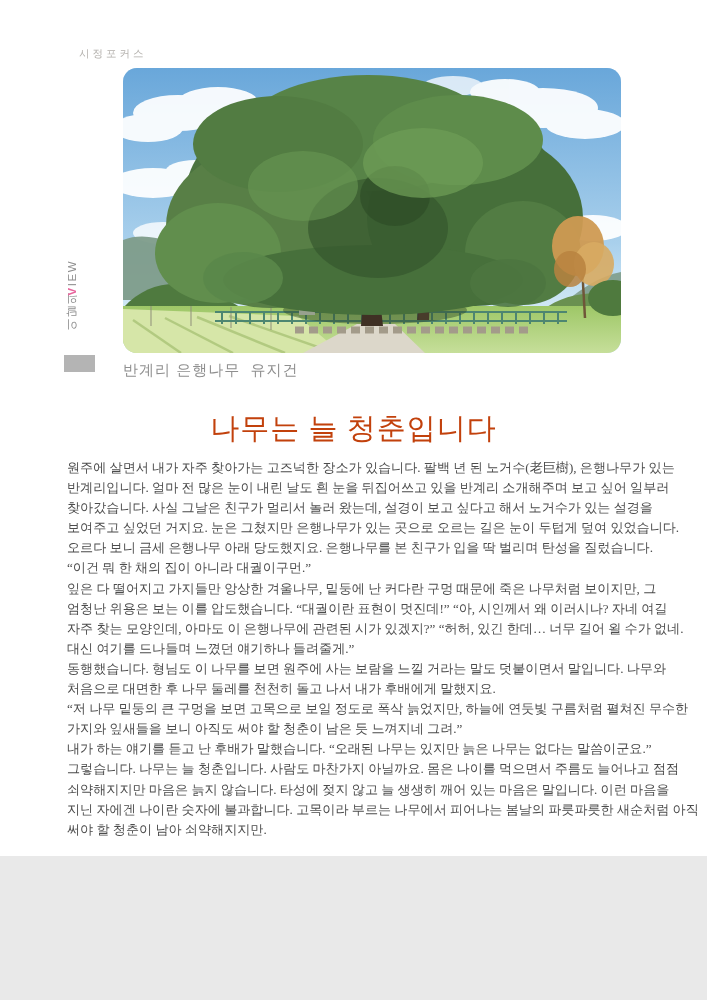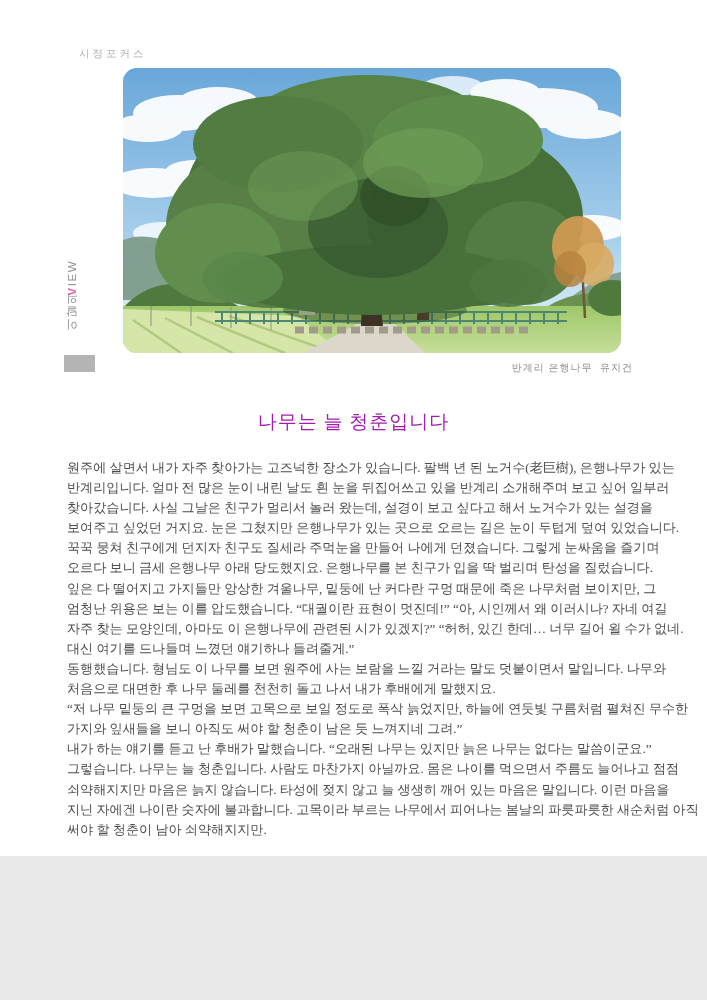--- a/index.html
+++ b/index.html
@@ -30,31 +30,31 @@
     position:absolute;left:64px;top:355px;width:31px;height:17px;
     background:#b4b4b4;
   }
   
   .photo-figure{
     position:absolute;left:123px;top:68px;width:498px;height:285px;
     border-radius:14px;overflow:hidden;background:#bcd9ee;
   }
   .photo-figure svg{display:block;width:100%;height:100%;}
   .photo-caption{
-    position:absolute;left:135px;top:361px;width:498px;
-    text-align:right;
-    font-family:"Liberation Sans", sans-serif;
-    font-size:10px;color:#8f8f8f;letter-spacing:1px;
+    position:absolute;left:123px;top:361px;width:498px;
+    text-align:left;
+    font-family:"Liberation Sans", sans-serif;
+    font-size:15px;color:#8f8f8f;letter-spacing:1px;
     white-space:pre;
   }
   
   .article-title{
     position:absolute;left:0;top:409px;width:707px;
     text-align:center;
-    font-size:19px;color:#a21caf;letter-spacing:1px;
+    font-size:29px;color:#c2410c;letter-spacing:1px;
   }
   .article-body{
     position:absolute;left:67px;top:458px;width:538px;
     font-size:13.1px;line-height:20.1px;color:#4c4c4c;
     text-align:justify;
   }
   .body-line{height:20.1px;white-space:nowrap;}
   .article-signature{
     margin-top:11px;text-align:center;
     font-family:"Liberation Sans", sans-serif;
@@ -181,22 +181,22 @@
   <figcaption class="photo-caption">반계리 은행나무  유지건</figcaption>
 
   <h1 class="article-title" style="margin:0;font-weight:normal">나무는 늘 청춘입니다</h1>
 
   <div class="article-body">
     <div>
         <div class="body-line">원주에 살면서 내가 자주 찾아가는 고즈넉한 장소가 있습니다. 팔백 년 된 노거수(老巨樹), 은행나무가 있는</div>
         <div class="body-line">반계리입니다. 얼마 전 많은 눈이 내린 날도 흰 눈을 뒤집어쓰고 있을 반계리 소개해주며 보고 싶어 일부러</div>
         <div class="body-line">찾아갔습니다. 사실 그날은 친구가 멀리서 놀러 왔는데, 설경이 보고 싶다고 해서 노거수가 있는 설경을</div>
         <div class="body-line">보여주고 싶었던 거지요. 눈은 그쳤지만 은행나무가 있는 곳으로 오르는 길은 눈이 두텁게 덮여 있었습니다.</div>
-        <div class="body-line">꾹꾹 뭉쳐 친구에게 던지자 친구도 질세라 주먹눈을 만들어 나에게 던졌습니다. 그렇게 눈싸움을 즐기며</div>
         <div class="body-line">오르다 보니 금세 은행나무 아래 당도했지요. 은행나무를 본 친구가 입을 딱 벌리며 탄성을 질렀습니다.</div>
+        <div class="body-line">“이건 뭐 한 채의 집이 아니라 대궐이구먼.”</div>
         <div class="body-line">잎은 다 떨어지고 가지들만 앙상한 겨울나무, 밑둥에 난 커다란 구멍 때문에 죽은 나무처럼 보이지만, 그</div>
         <div class="body-line">엄청난 위용은 보는 이를 압도했습니다. “대궐이란 표현이 멋진데!” “아, 시인께서 왜 이러시나? 자네 여길</div>
         <div class="body-line">자주 찾는 모양인데, 아마도 이 은행나무에 관련된 시가 있겠지?” “허허, 있긴 한데… 너무 길어 욀 수가 없네.</div>
         <div class="body-line">대신 여기를 드나들며 느꼈던 얘기하나 들려줄게.”</div>
         <div class="body-line">동행했습니다. 형님도 이 나무를 보면 원주에 사는 보람을 느낄 거라는 말도 덧붙이면서 말입니다. 나무와</div>
         <div class="body-line">처음으로 대면한 후 나무 둘레를 천천히 돌고 나서 내가 후배에게 말했지요.</div>
         <div class="body-line">“저 나무 밑둥의 큰 구멍을 보면 고목으로 보일 정도로 폭삭 늙었지만, 하늘에 연둣빛 구름처럼 펼쳐진 무수한</div>
         <div class="body-line">가지와 잎새들을 보니 아직도 써야  할 청춘이 남은 듯 느껴지네 그려.”</div>
         <div class="body-line">내가 하는 얘기를 듣고 난 후배가 말했습니다. “오래된 나무는 있지만 늙은 나무는 없다는 말씀이군요.”</div>
         <div class="body-line">그렇습니다. 나무는 늘 청춘입니다. 사람도 마찬가지 아닐까요. 몸은 나이를 먹으면서 주름도 늘어나고 점점</div>

